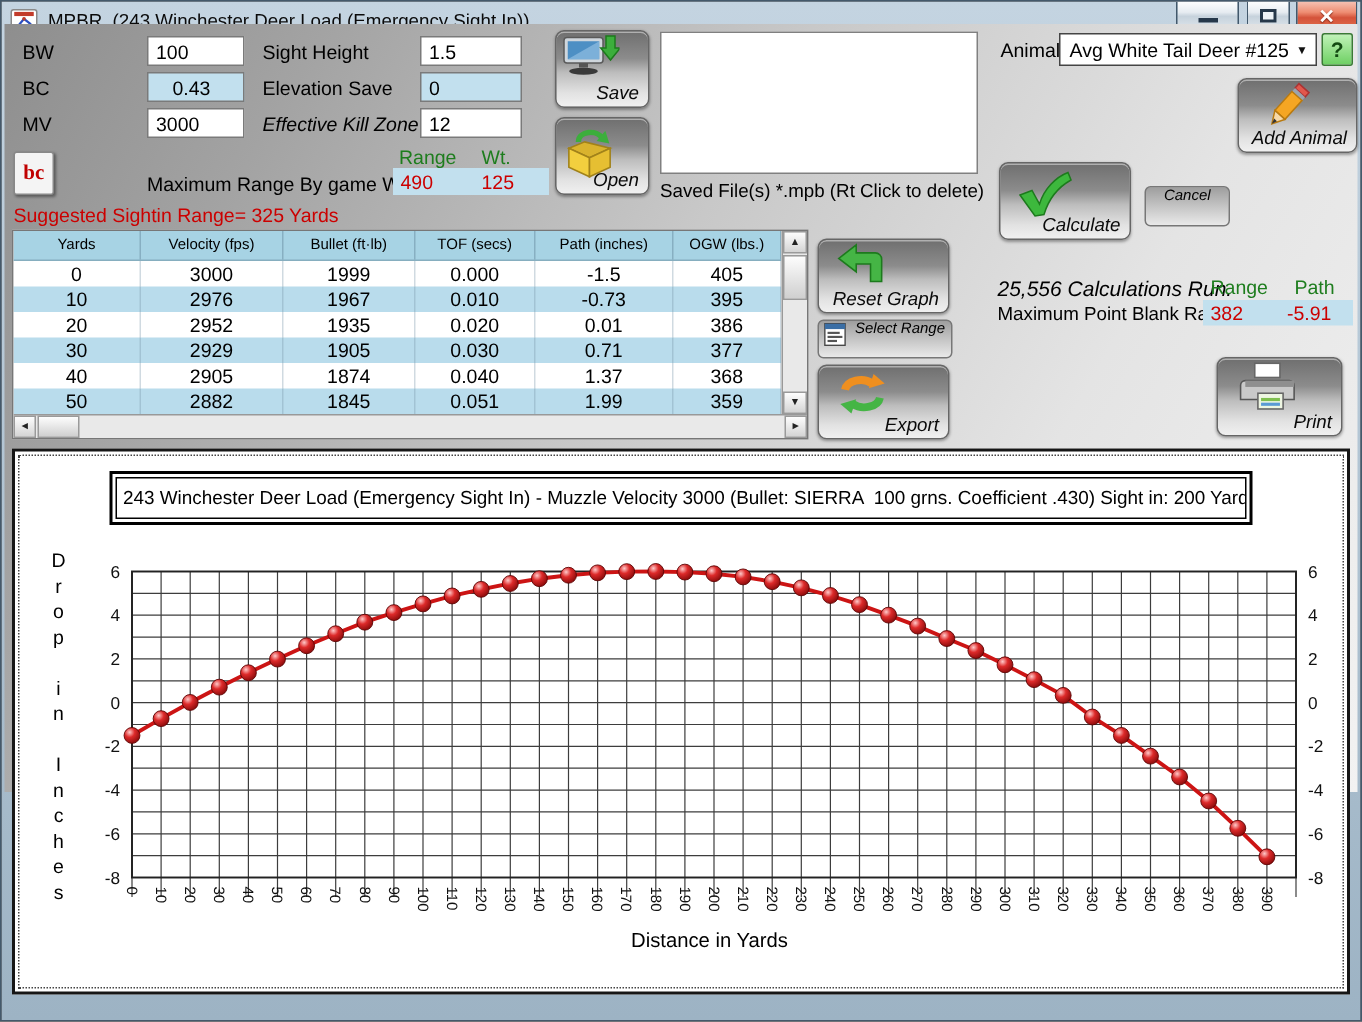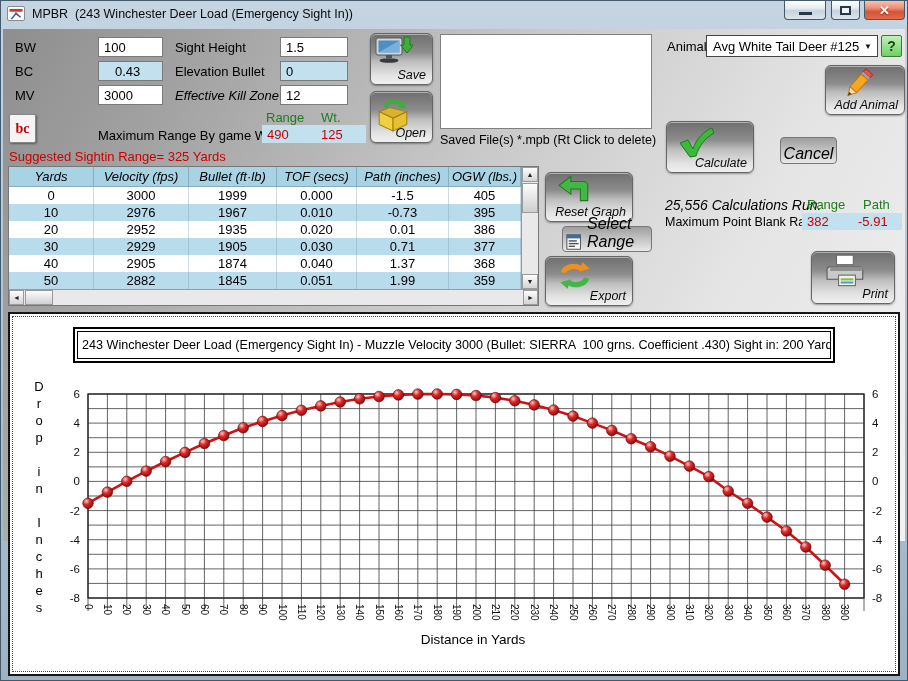--- a/index.html
+++ b/index.html
@@ -11,53 +11,53 @@
   .appicon{width:18px;height:15px;background:#fff;border:1px solid #8a8a8a;border-radius:2px;margin-left:6px;flex:0 0 auto;}
   .apptitle{font-size:12.5px;color:#0a0a0a;margin-left:7px;white-space:pre;}
   .winbtn{position:absolute;top:0;height:19px;border:1px solid #42586b;border-top:none;
     border-radius:0 0 4px 4px;display:flex;align-items:center;justify-content:center;cursor:pointer;}
   .btn-min{left:783px;width:42px;background:linear-gradient(#fdfefe,#e6ecf1 40%,#c6d2dc 55%,#dde5eb);}
   .btn-max{left:830px;width:29px;background:linear-gradient(#fdfefe,#e6ecf1 40%,#c6d2dc 55%,#dde5eb);}
   .btn-close{left:863px;width:41px;background:linear-gradient(#f6c2b4,#ee8d72 40%,#d4533a 60%,#e06c4a);}
   .glyph-min{width:13px;height:3px;background:#26384a;margin-top:7px;}
   .glyph-max{width:11px;height:9px;border:2px solid #26384a;background:#eef3f7;}
   .glyph-close{color:#fff;font-weight:bold;font-size:13px;line-height:1;text-shadow:0 1px 1px #7a1c0c;}
-  .form{position:absolute;left:2px;top:28px;width:902px;height:512px;font-size:13px;color:#000;
+  .form{position:absolute;left:2px;top:15px;width:902px;height:512px;font-size:13px;color:#000;
     background:linear-gradient(120deg,#8e8e8e 0%,#a3a3a3 18%,#c8c8c8 45%,#e4e4e4 72%,#f2f2f2 100%);}
   .lbl{position:absolute;font-size:13px;white-space:nowrap;}
   .field{position:absolute;height:20px;border:1px solid #7a7a7a;background:#fff;font-size:13px;
     padding:1px 5px;font-family:inherit;color:#000;}
   .field.blue{background:#c2e0ee;}
   .btn3d{position:absolute;border:1px solid #666;border-radius:6px;cursor:pointer;
     background:linear-gradient(180deg,#6f6f6f,#8c8c8c 36%,#bdbdbd 55%,#e2e2e2 82%,#f0f0f0);
     box-shadow:inset 0 1px 0 rgba(255,255,255,.45),0 1px 2px rgba(0,0,0,.35);}
   .btn3d .cap{position:absolute;right:6px;bottom:2px;font-style:italic;font-size:12.5px;color:#0a0a0a;white-space:nowrap;}
   .btn3d .ic{position:absolute;left:4px;top:2px;}
   .btnflat{position:absolute;border:1px solid #777;border-radius:4px;cursor:pointer;
     background:linear-gradient(180deg,#9e9e9e,#c4c4c4 50%,#e9e9e9);
-    display:flex;align-items:flex-end;justify-content:center;font-style:italic;font-size:16px;margin-left:17px;}
+    display:flex;align-items:flex-start;justify-content:center;font-style:italic;font-size:10px;}
   .bcbtn{position:absolute;left:6px;top:85px;width:27px;height:29px;background:#f4f4f4;border:1px solid #888;
     border-radius:2px;display:flex;align-items:center;justify-content:center;cursor:pointer;
     color:#c00000;font-weight:bold;font-size:14px;font-family:"Liberation Serif",serif;box-shadow:1px 1px 2px rgba(0,0,0,.4);}
   .greenhdr{position:absolute;color:#1e7d1e;font-size:13px;}
   .redval{position:absolute;color:#cc0000;font-size:13px;}
   .bluestrip{position:absolute;background:#c2e0ee;}
   .redtext{position:absolute;color:#cc0000;font-size:13px;white-space:nowrap;}
   .listbox{position:absolute;left:437px;top:5px;width:212px;height:95px;background:#fff;border:1px solid #808080;cursor:pointer;}
   .combo{position:absolute;left:703px;top:6px;width:172px;height:22px;background:#fff;border:1px solid #444;
     display:flex;align-items:center;padding-left:6px;font-size:13px;cursor:pointer;}
   .combo .arrow{position:absolute;right:5px;top:6px;font-size:8px;color:#111;}
   .helpbtn{position:absolute;left:878px;top:6px;width:21px;height:22px;border:1px solid #3a7a35;border-radius:2px;
     background:linear-gradient(#c0f2b8,#6ed063);color:#134a12;font-weight:bold;font-size:14px;
     display:flex;align-items:center;justify-content:center;cursor:pointer;}
   
   .tablewrap{position:absolute;left:5px;top:137px;width:531px;height:140px;border:1px solid #777;background:#fff;}
   .tgrid{position:absolute;left:0;top:0;width:512px;height:122px;overflow:hidden;}
   .thead{display:flex;height:20px;background:#a7d3e4;border-bottom:1px solid #86aebf;}
-  .th{border-right:1px solid rgba(110,145,165,.55);font-size:13px;display:flex;align-items:center;justify-content:center;font-style:italic;}
+  .th{border-right:1px solid rgba(110,145,165,.55);font-size:10px;display:flex;align-items:center;justify-content:center;}
   .tr{display:flex;height:17px;background:#fff;cursor:default;}
   .tr.alt{background:#b9dcec;}
   .td{border-right:1px solid rgba(120,150,170,.35);font-size:13px;display:flex;align-items:center;justify-content:center;}
   .vscroll{position:absolute;right:0;top:0;width:17px;height:122px;background:#e9e9e9;border-left:1px solid #999;}
   .hscroll{position:absolute;left:0;bottom:0;width:529px;height:16px;background:#e9e9e9;border-top:1px solid #999;}
   .sbtn{position:absolute;background:linear-gradient(#fdfdfd,#d4d4d4);border:1px solid #9a9a9a;
     display:flex;align-items:center;justify-content:center;font-size:7px;color:#222;cursor:pointer;}
   .sthumb{position:absolute;background:linear-gradient(#fdfdfd,#cfcfcf);border:1px solid #9a9a9a;cursor:grab;}
   
   .calcrun{position:absolute;left:662px;top:168px;font-style:italic;font-size:14px;white-space:nowrap;}
@@ -101,21 +101,21 @@
 
     <span class="lbl" style="left:12px;top:11px;">BW</span>
     <input class="field" style="left: 95px; top: 8px; width: 65px;" value="100">
     <span class="lbl" style="left:12px;top:35px;">BC</span>
     <input class="field blue" style="left: 95px; top: 32px; width: 65px; padding-left: 16px;" value="0.43">
     <span class="lbl" style="left:12px;top:59px;">MV</span>
     <input class="field" style="left: 95px; top: 56px; width: 65px;" value="3000">
 
     <span class="lbl" style="left:172px;top:11px;">Sight Height</span>
     <input class="field" style="left: 277px; top: 8px; width: 68px;" value="1.5">
-    <span class="lbl" style="left:172px;top:35px;">Elevation Bullet</span>
+    <span class="lbl" style="left:172px;top:35px;">Elevation Save</span>
     <input class="field blue" style="left: 277px; top: 32px; width: 68px;" value="0">
     <span class="lbl" style="left:172px;top:59px;font-style:italic;">Effective Kill Zone</span>
     <input class="field" style="left: 277px; top: 56px; width: 68px;" value="12">
 
     <div class="bcbtn">
         <span>bc</span>
       </div>
 
     <span class="lbl" style="left:95px;top:99px;">Maximum Range By game Wt.</span>
     <span class="greenhdr" style="left:263px;top:81px;">Range</span>

